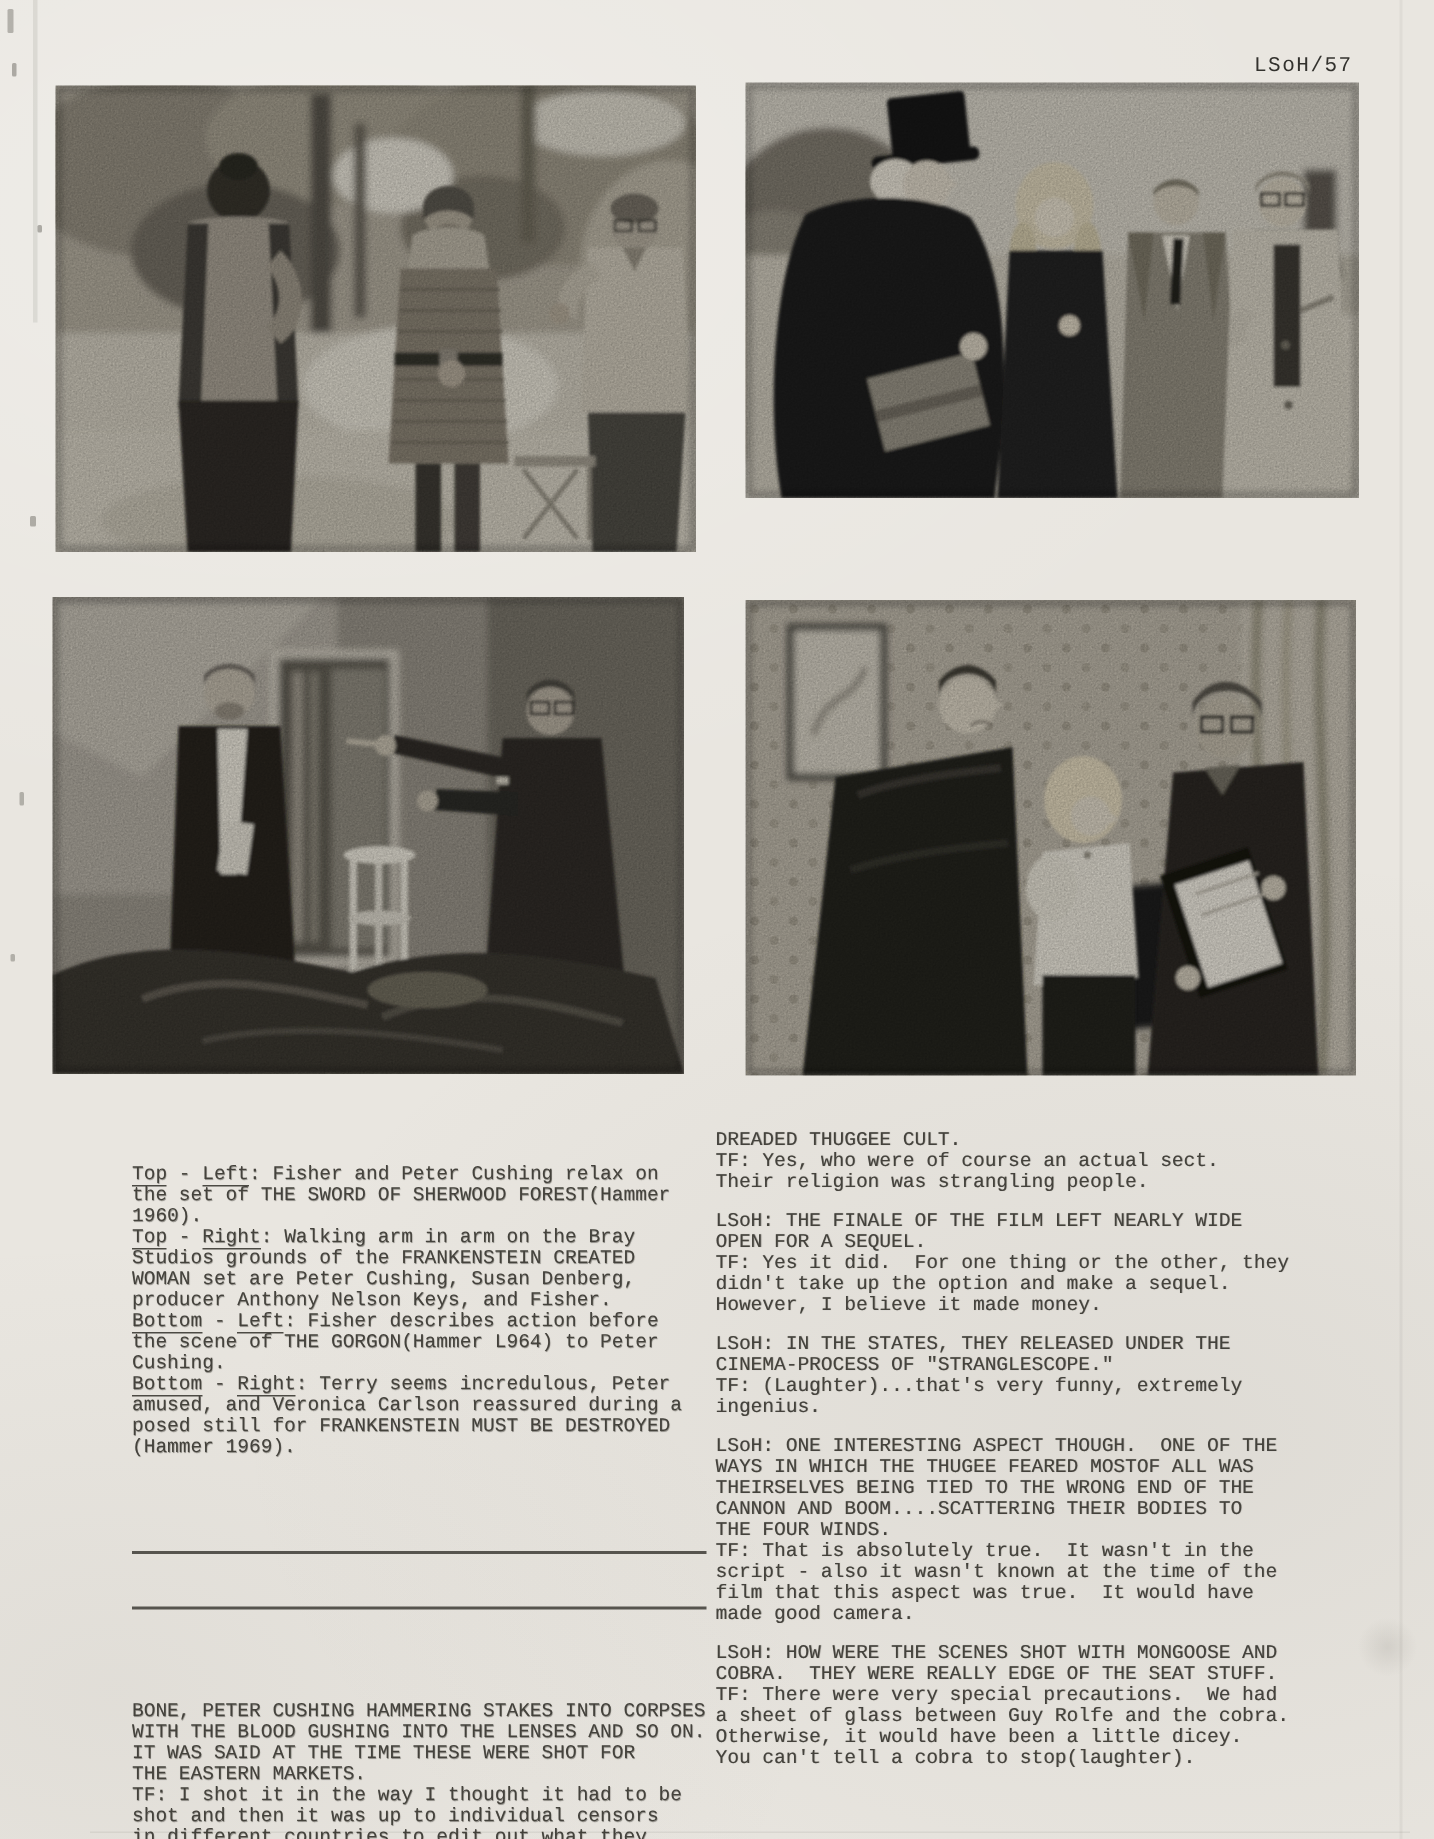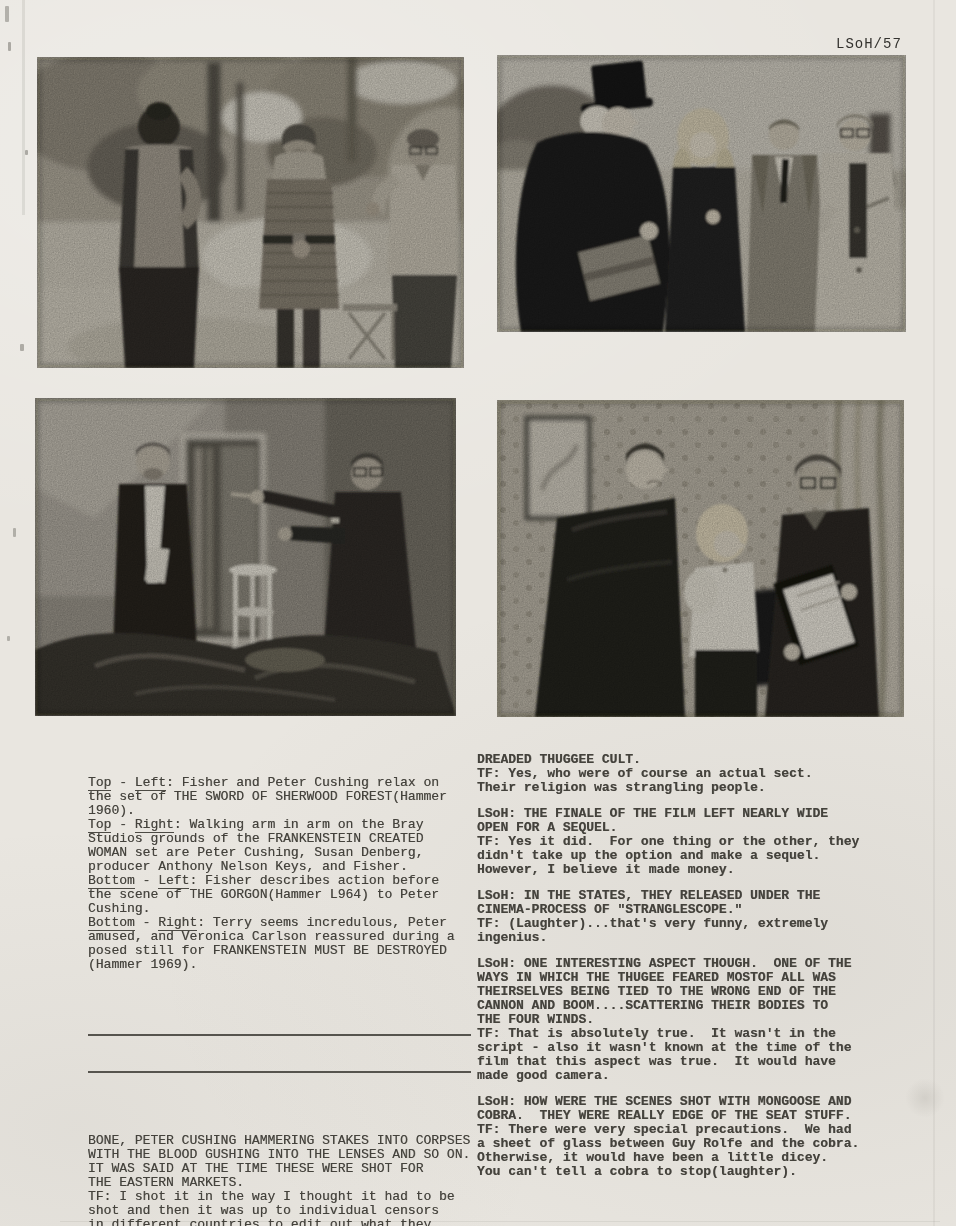--- a/index.html
+++ b/index.html
@@ -16,21 +16,21 @@
   .photo{position:absolute;display:block;}
   #photo1{left:37px;top:57px;width:427px;height:311px;}
   #photo2{left:497px;top:55px;width:409px;height:277px;}
   #photo3{left:35px;top:398px;width:421px;height:318px;}
   #photo4{left:497px;top:400px;width:407px;height:317px;}
   .col{
     position:absolute;font-size:13px;line-height:14px;color:#44423c;
     white-space:pre;text-shadow:0.35px 0.35px 0.45px rgba(58,56,50,0.5);
   }
   #leftcol{left:88px;top:748px;width:396px;}
-  #rightcol{left:477px;top:753px;width:424px;font-weight:bold;}
+  #rightcol{left:477px;top:753px;width:424px;}
   .tline{height:14px;}
   .u{border-bottom:1px solid #4c4a44;}
   .tblock{margin-bottom:12px;}
   .divider{width:383px;padding:6px 0 5px 0;}
   .divider-line{height:2px;background:#565younger="";}
   .divider-line{height:2px;background:#56544e;}
   .divider-line + .divider-line{margin-top:7px;}
   
   .streak{position:absolute;left:22px;top:0;width:3px;height:215px;background:rgba(70,68,62,0.10);}
   .vline-right{position:absolute;left:933px;top:0;width:2px;height:1226px;background:rgba(40,38,34,0.05);}

